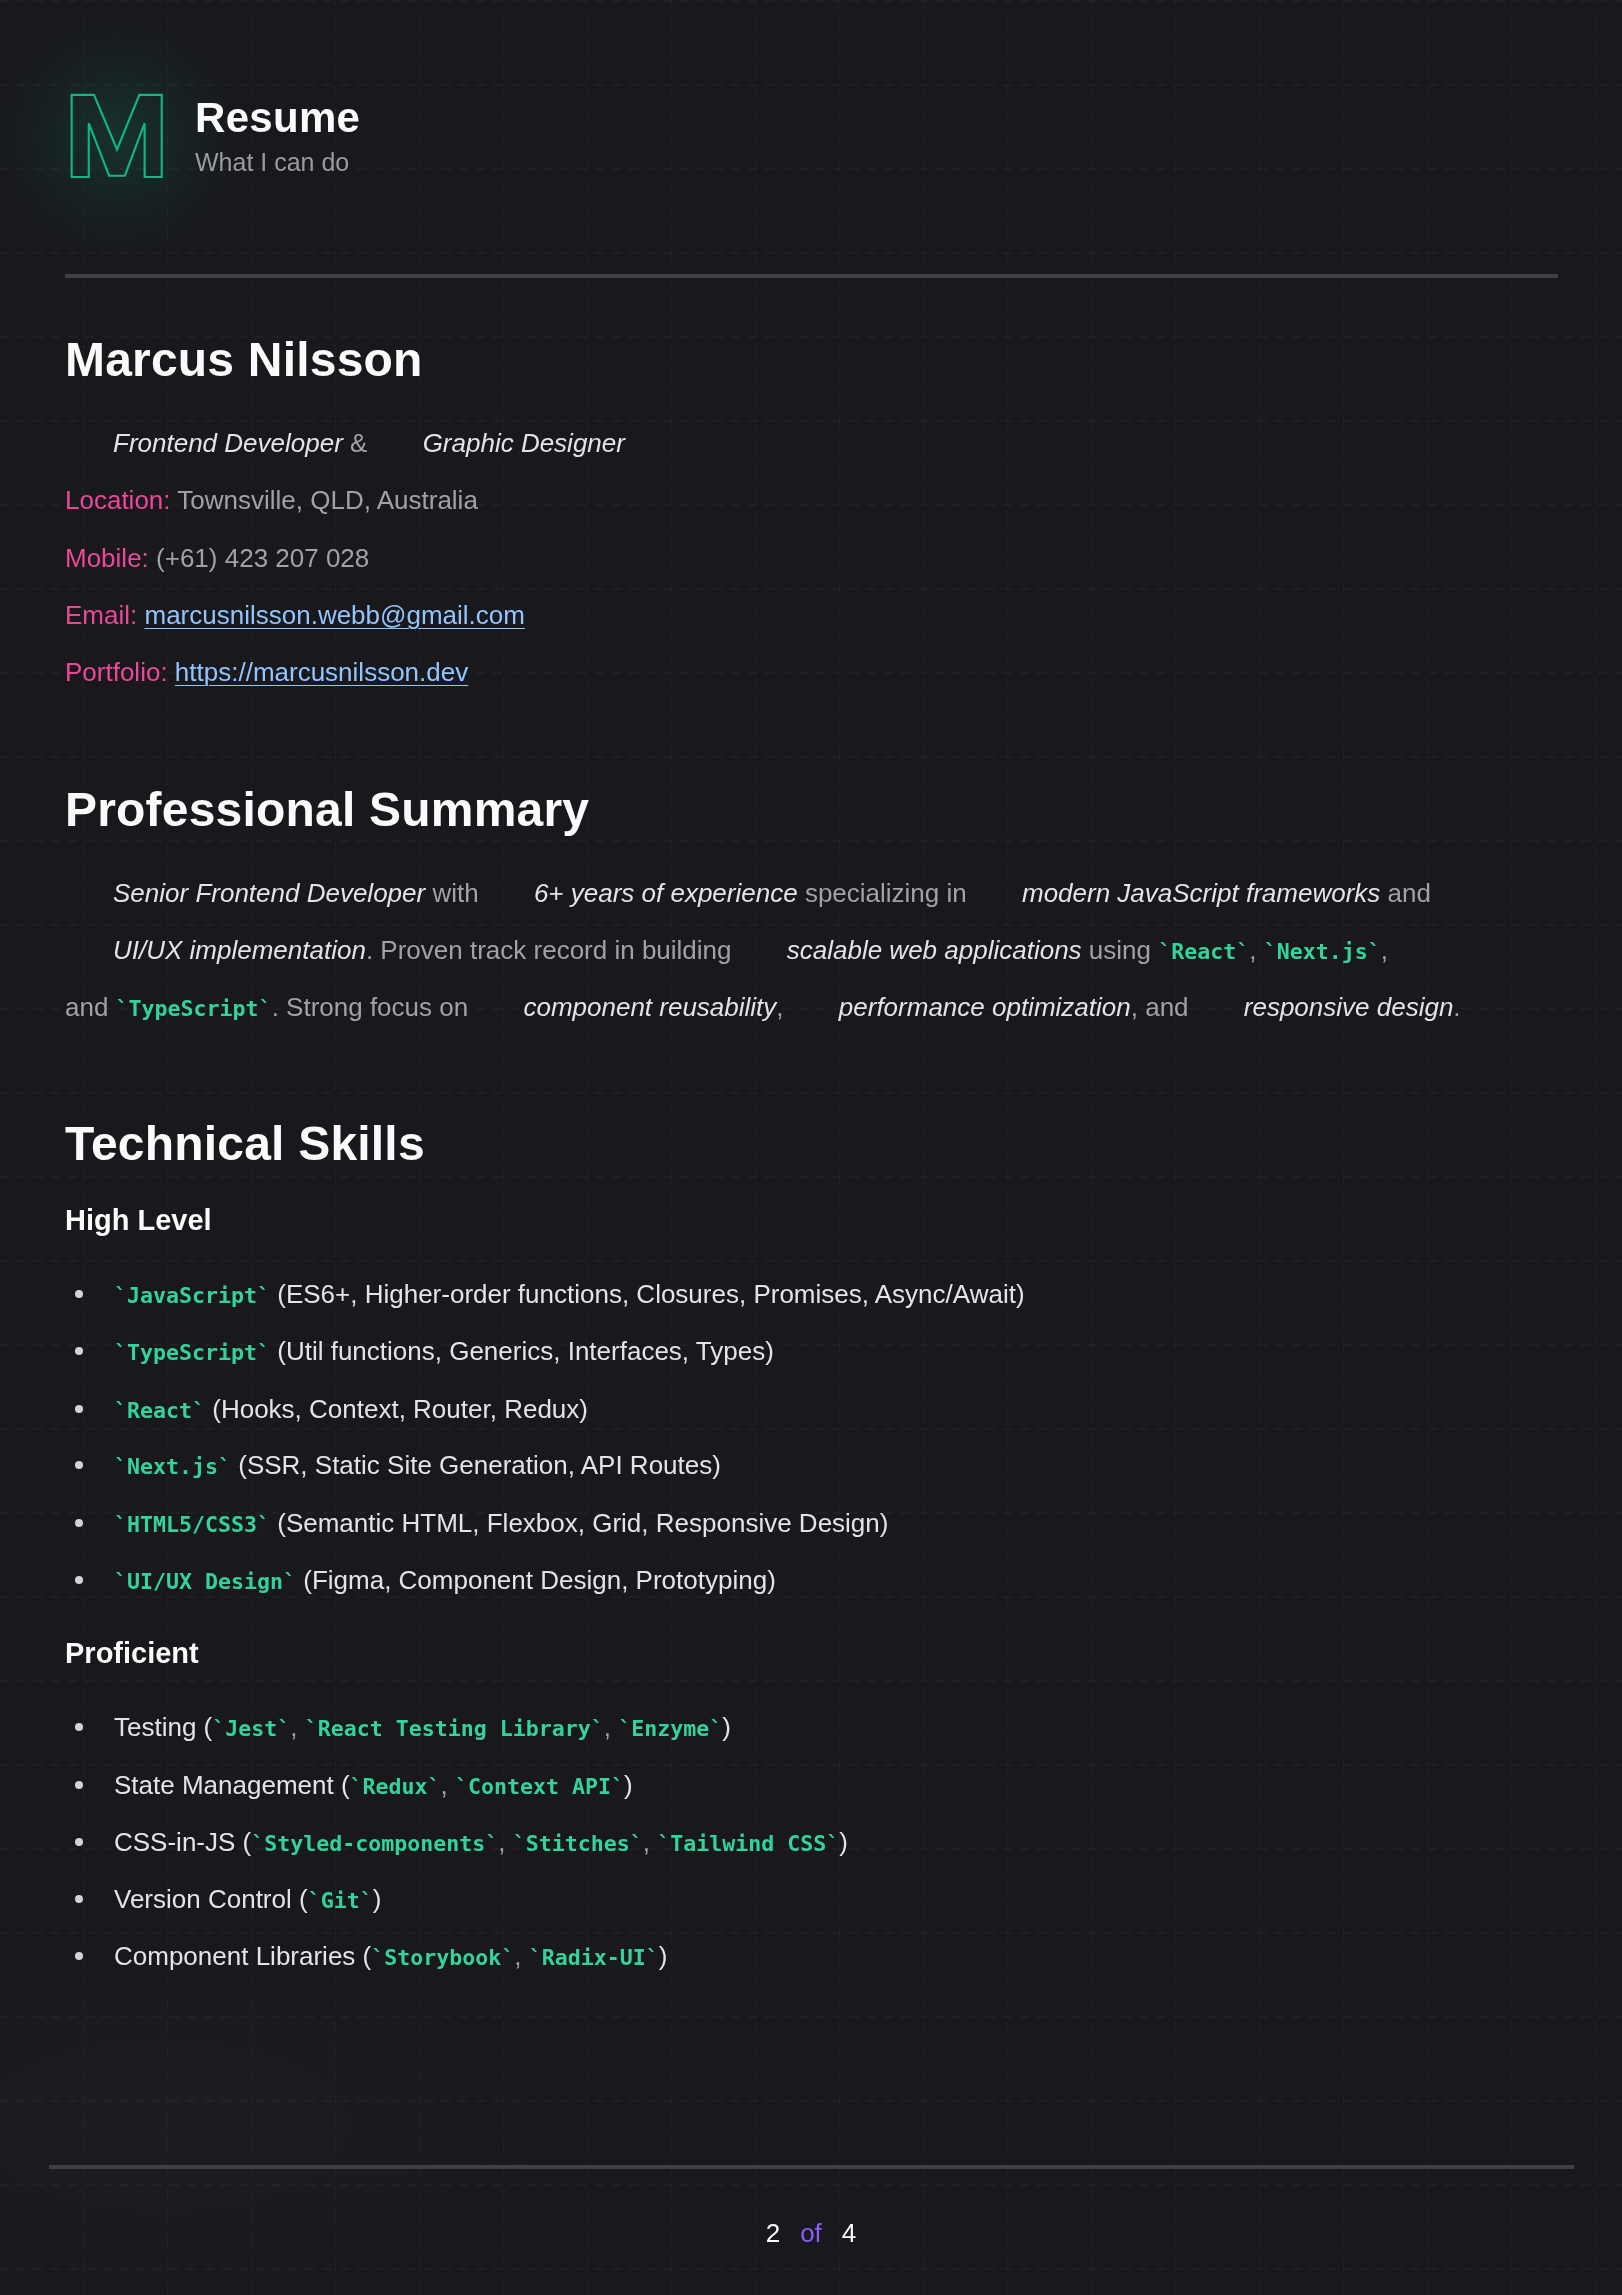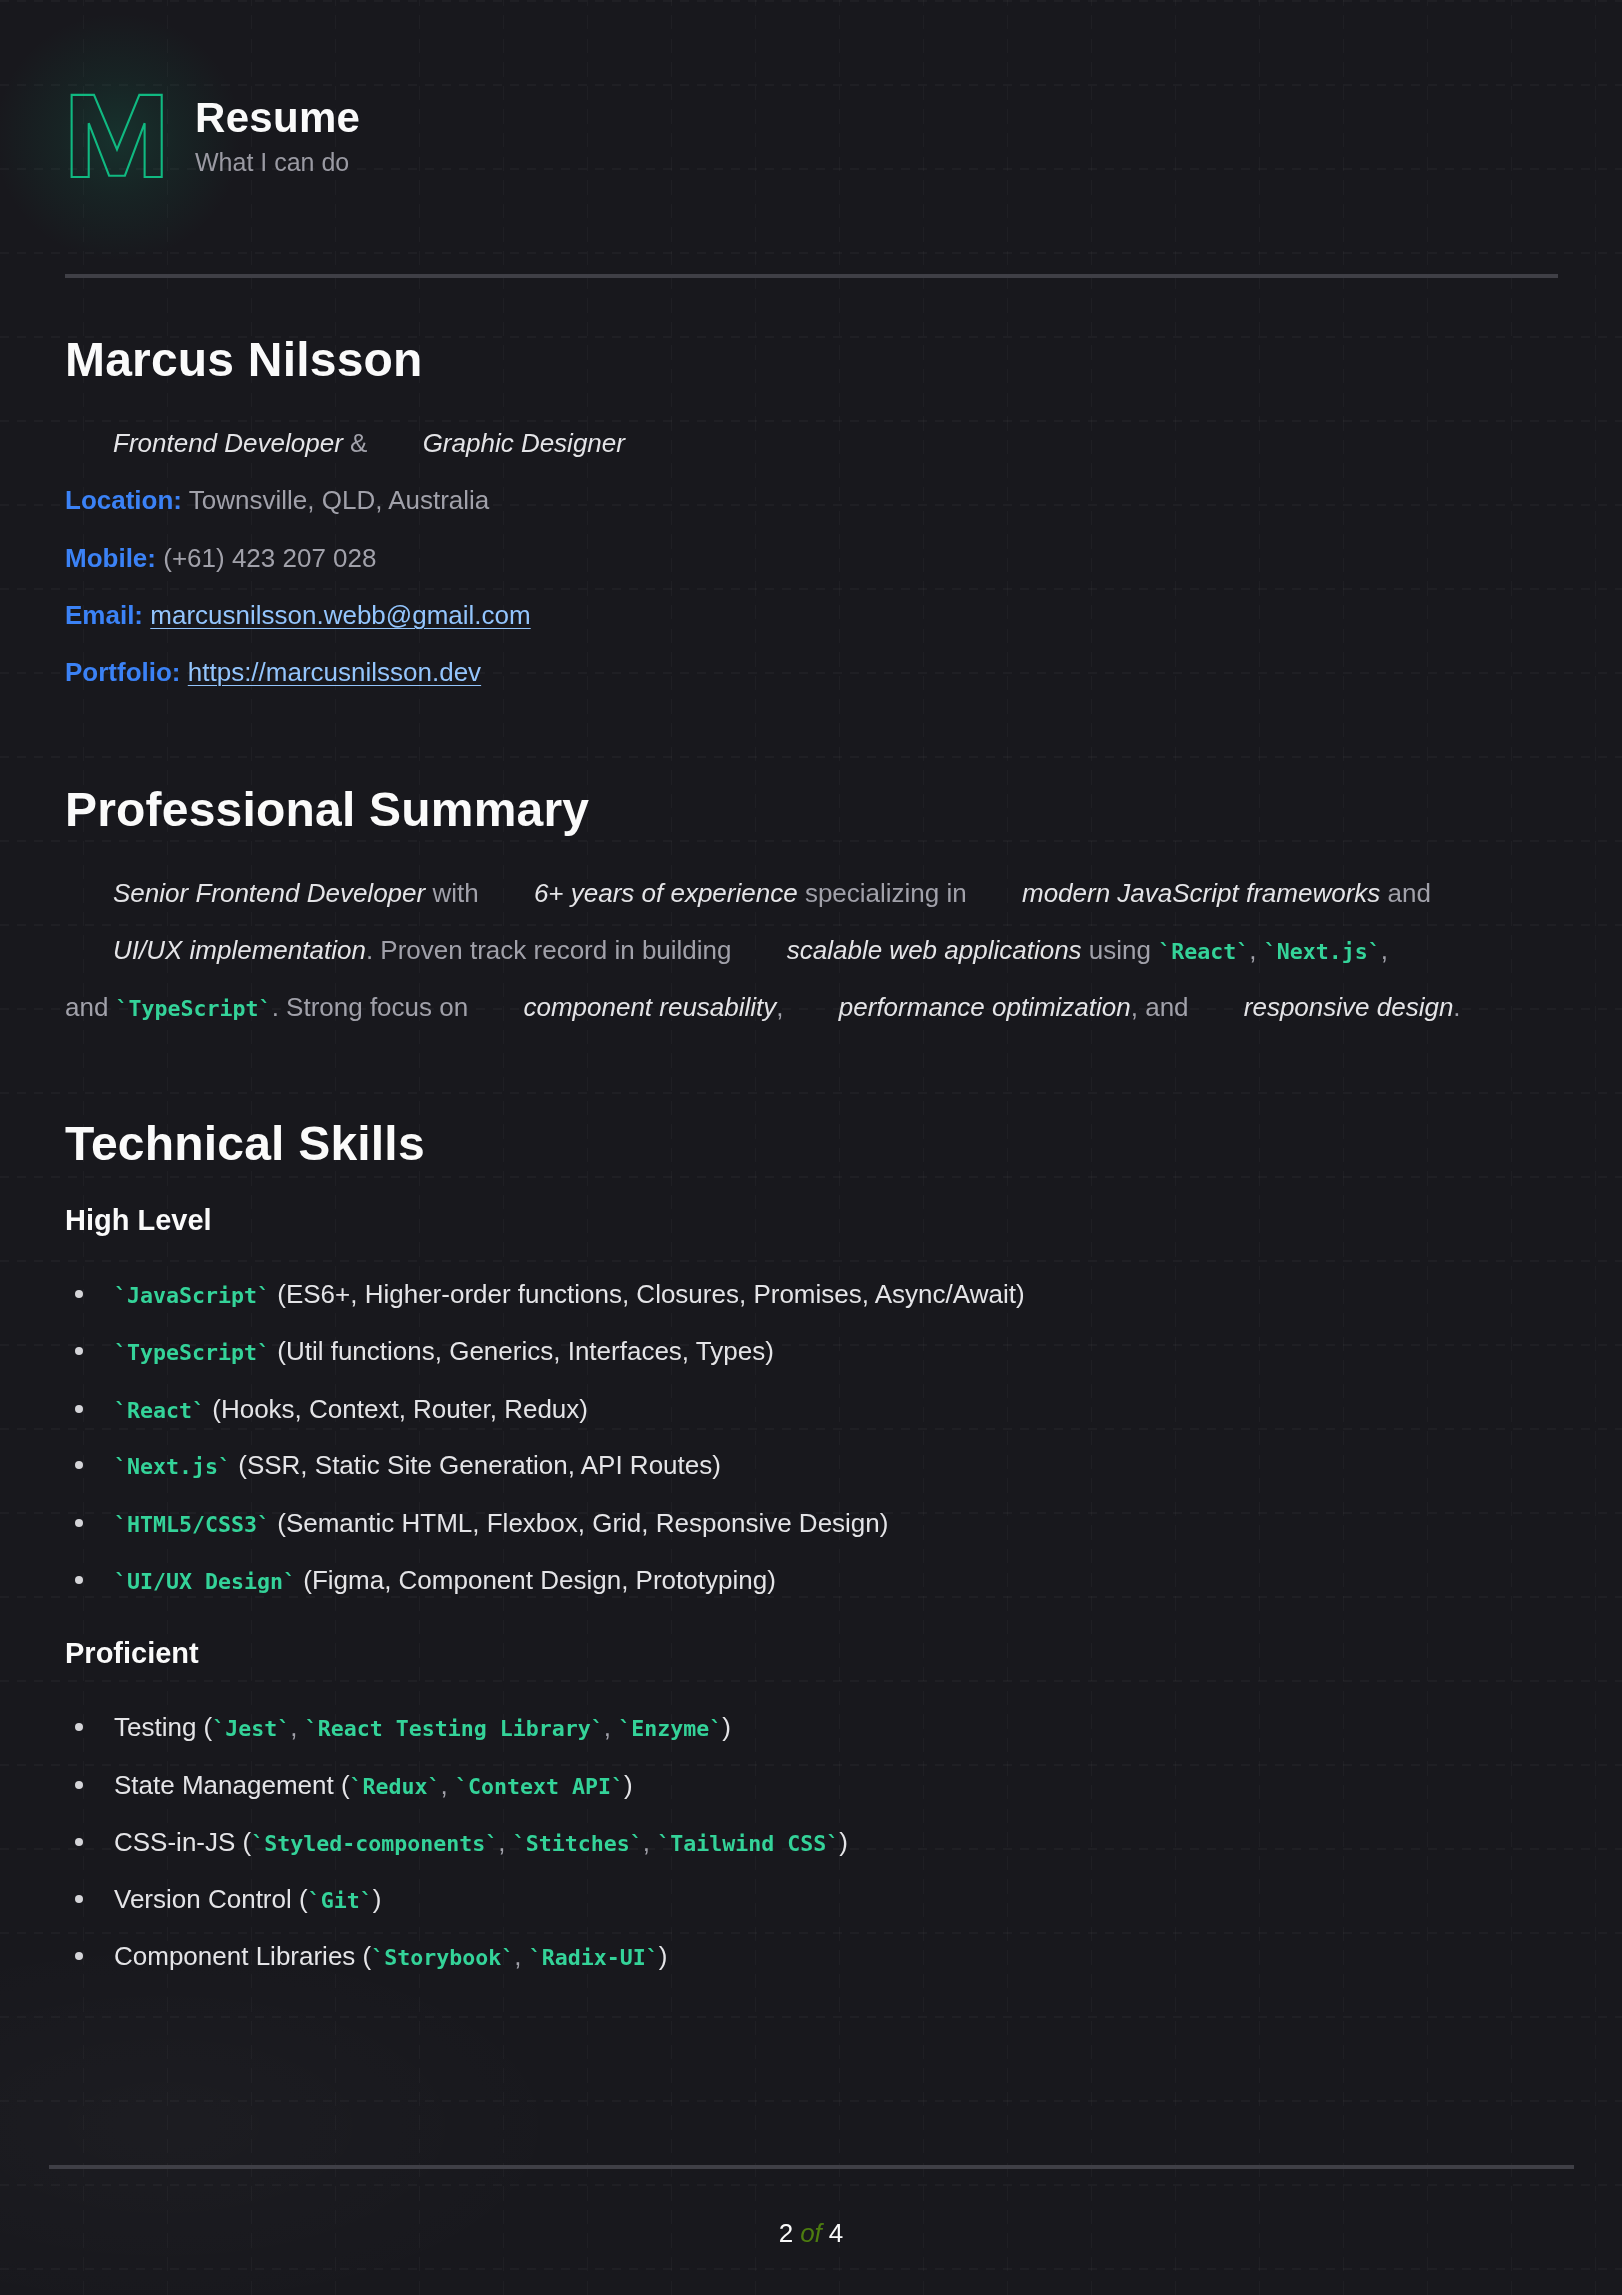--- a/index.html
+++ b/index.html
@@ -38,35 +38,35 @@
   .header-title { font-size: 42px; font-weight: 700; color: #fafafa; line-height: 52px; letter-spacing: 0.3px; }
   .header-sub { font-size: 25px; color: #9a9aa3; line-height: 31px; margin-top: 2.6px; }
   .divider-top { position: absolute; left: 65px; top: 274px; width: 1493px; height: 3.9px; background: #3f3f46; }
 
   
   .content { position: absolute; left: 65px; top: 0; width: 1493px; }
   .h1 { position: absolute; left: 0; font-size: 48px; font-weight: 700; color: #fafafa; white-space: nowrap; letter-spacing: 0.2px; }
   .h3 { position: absolute; left: 0; font-size: 29px; font-weight: 700; color: #fafafa; white-space: nowrap; }
   .line { position: absolute; left: 0; font-size: 26px; line-height: 37px; white-space: nowrap; color: #a1a1aa; }
   .em { font-style: italic; color: #e4e4e7; margin-left: 48px; }
-  .lbl { font-weight: 700; color: #3b82f6; }
+  .lbl { font-weight: 400; color: #ec4899; }
   .val { color: #a1a1aa; }
   .muted { color: #a1a1aa; }
   .link { color: #93c5fd; text-decoration: underline; text-underline-offset: 3.9px; text-decoration-thickness: 1.3px; }
   .code { font-family: "DejaVu Sans Mono", monospace; font-weight: 700; color: #34d399; font-size: 21.6px; }
   .plain { color: #e4e4e7; }
 
   .item { position: absolute; left: 0; font-size: 26px; line-height: 37px; white-space: nowrap; color: #e4e4e7; }
   .bullet { position: absolute; left: 9.8px; top: 14.4px; width: 7.9px; height: 7.9px; border-radius: 50%; background: #d4d4d8; }
   .item-body { position: absolute; left: 49px; top: 0; white-space: nowrap; }
 
   .divider-bottom { position: absolute; left: 49px; top: 2165px; width: 1525px; height: 3.9px; background: #3f3f46; }
   .pager { position: absolute; left: 0; width: 1622px; top: 2215px; text-align: center; font-size: 26px; line-height: 37px; }
   .pager .cur, .pager .tot { color: #fafafa; }
-  .pager .of { color: #4d7c0f; margin: 0 7px; font-style: italic; }
+  .pager .of { color: #8b5cf6; margin: 0 20px; }
 </style>
 </head>
 <body>
 
 <div class="bg-grid-v"></div>
 <div class="bg-grid-h"></div>
 <div class="glow"></div>
 <div class="shade"></div>
 
 <div class="logo">

